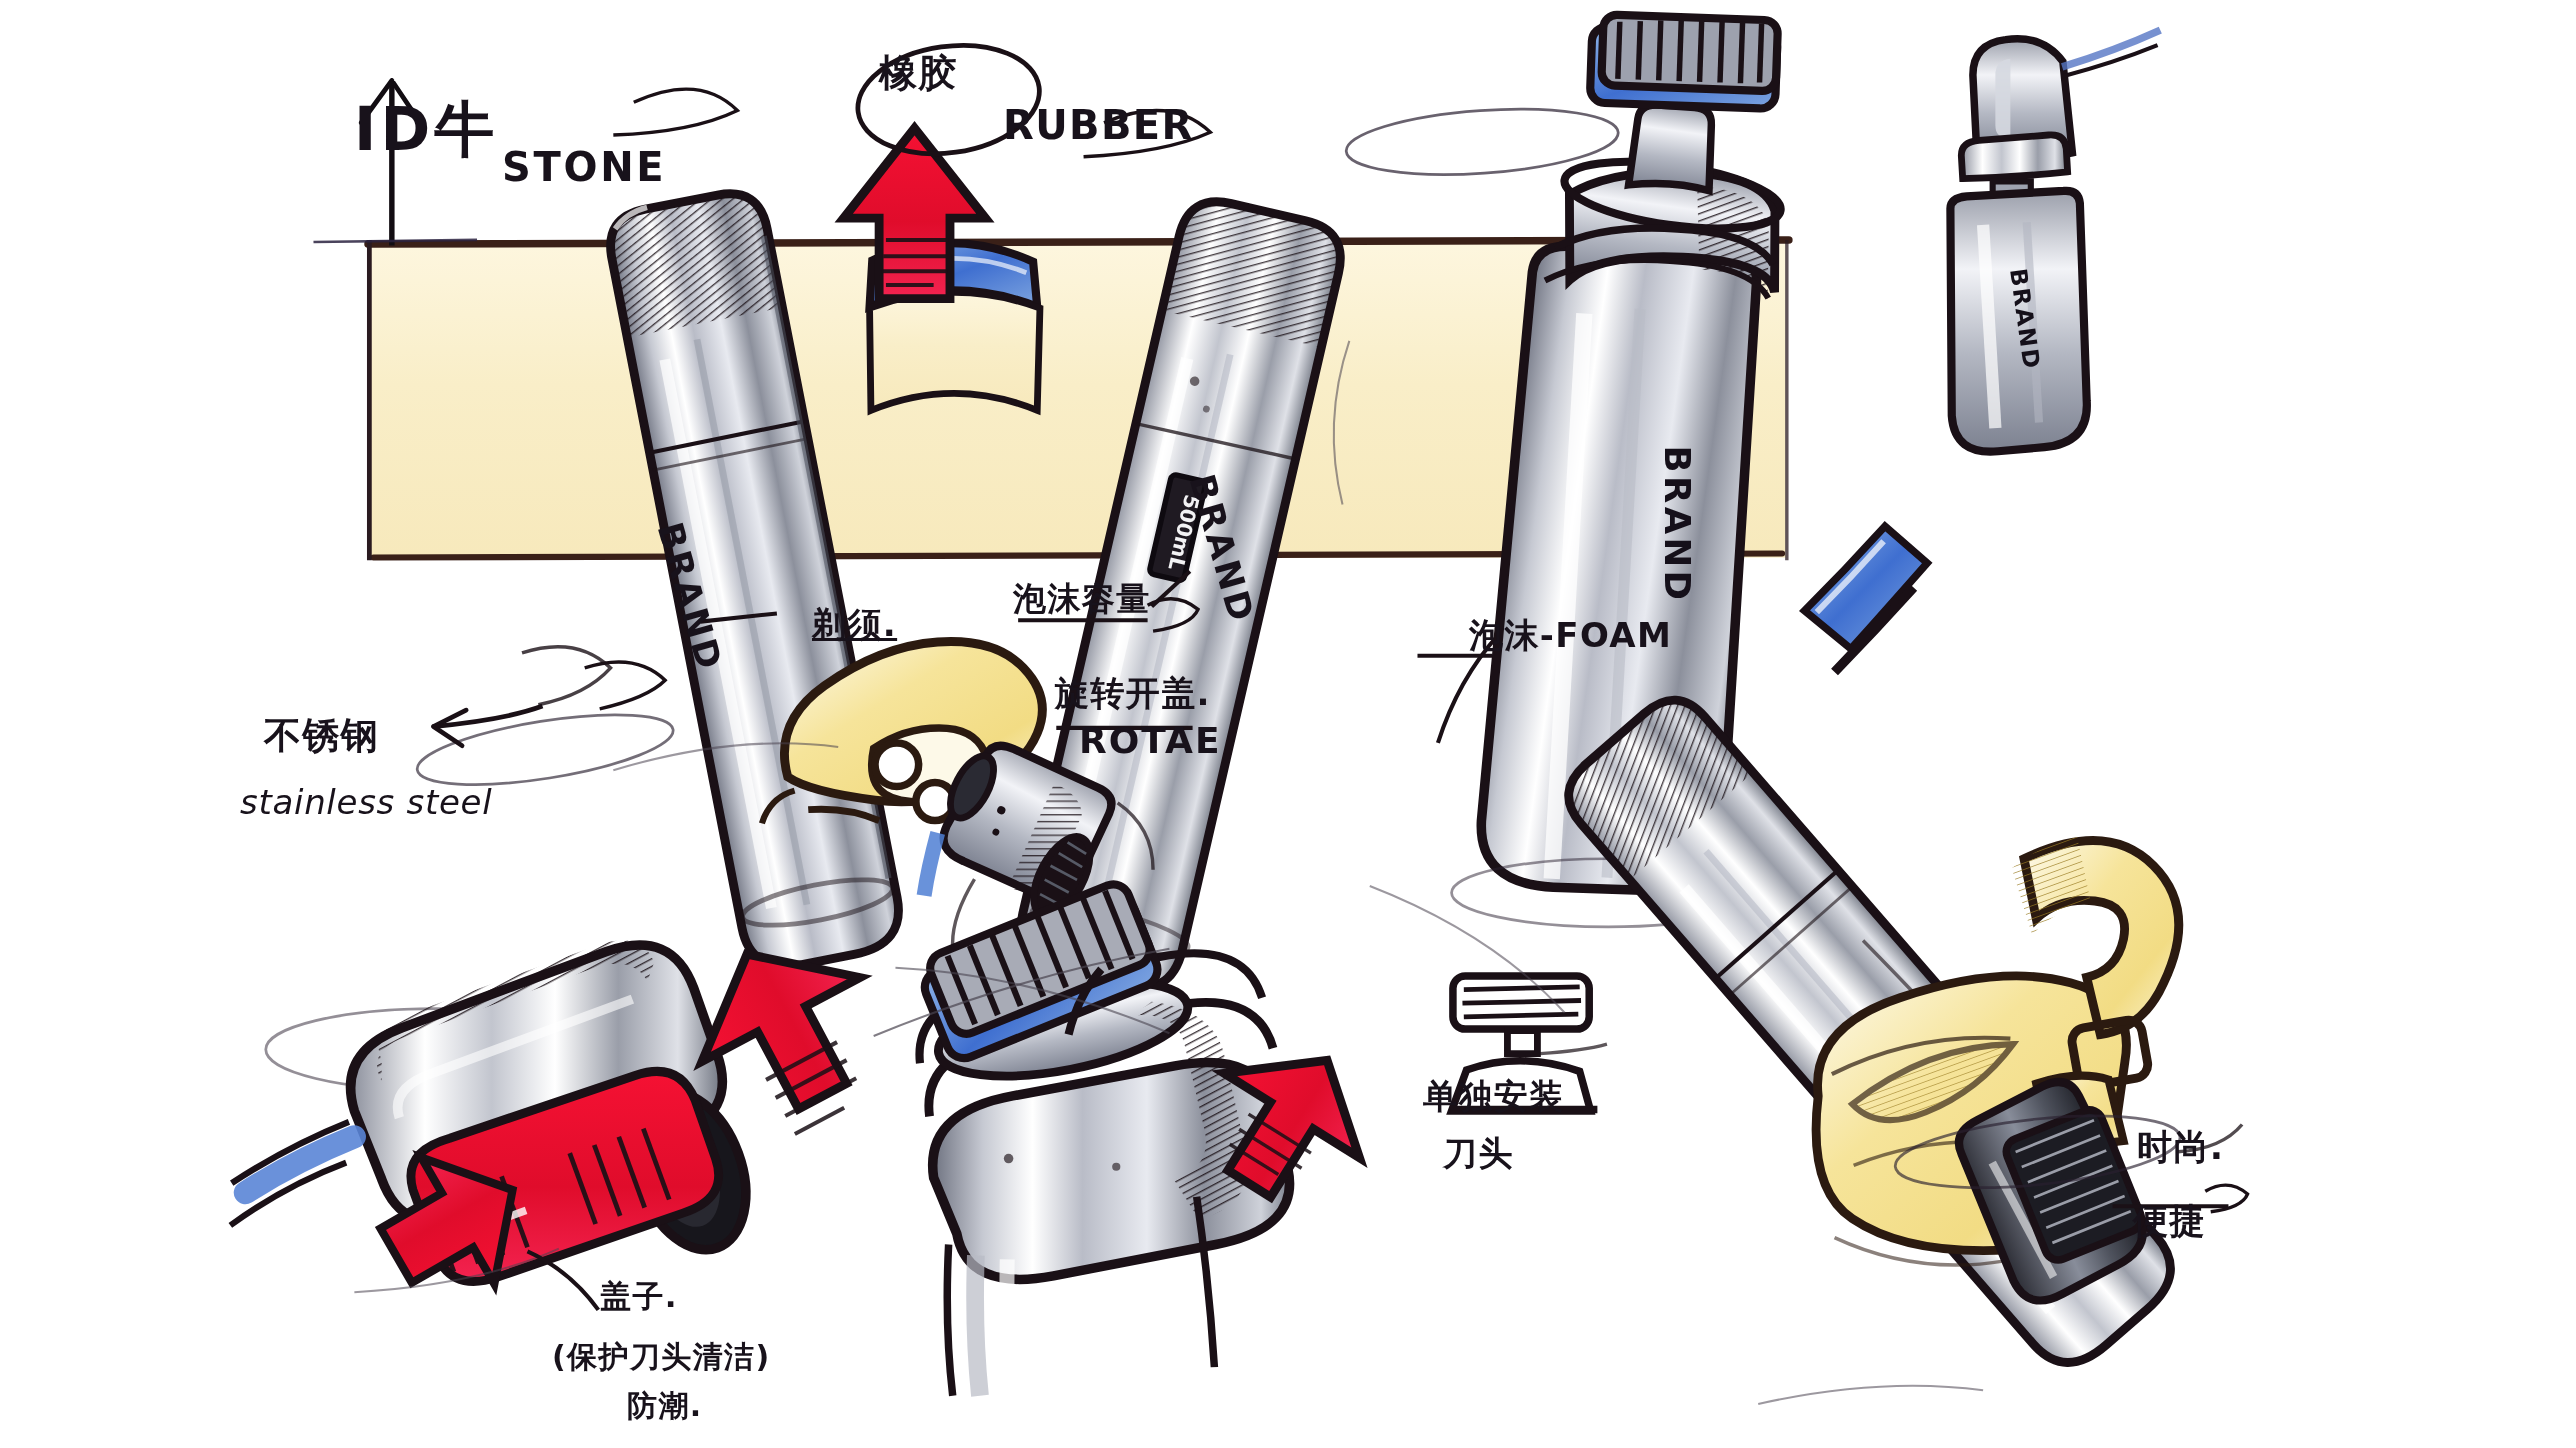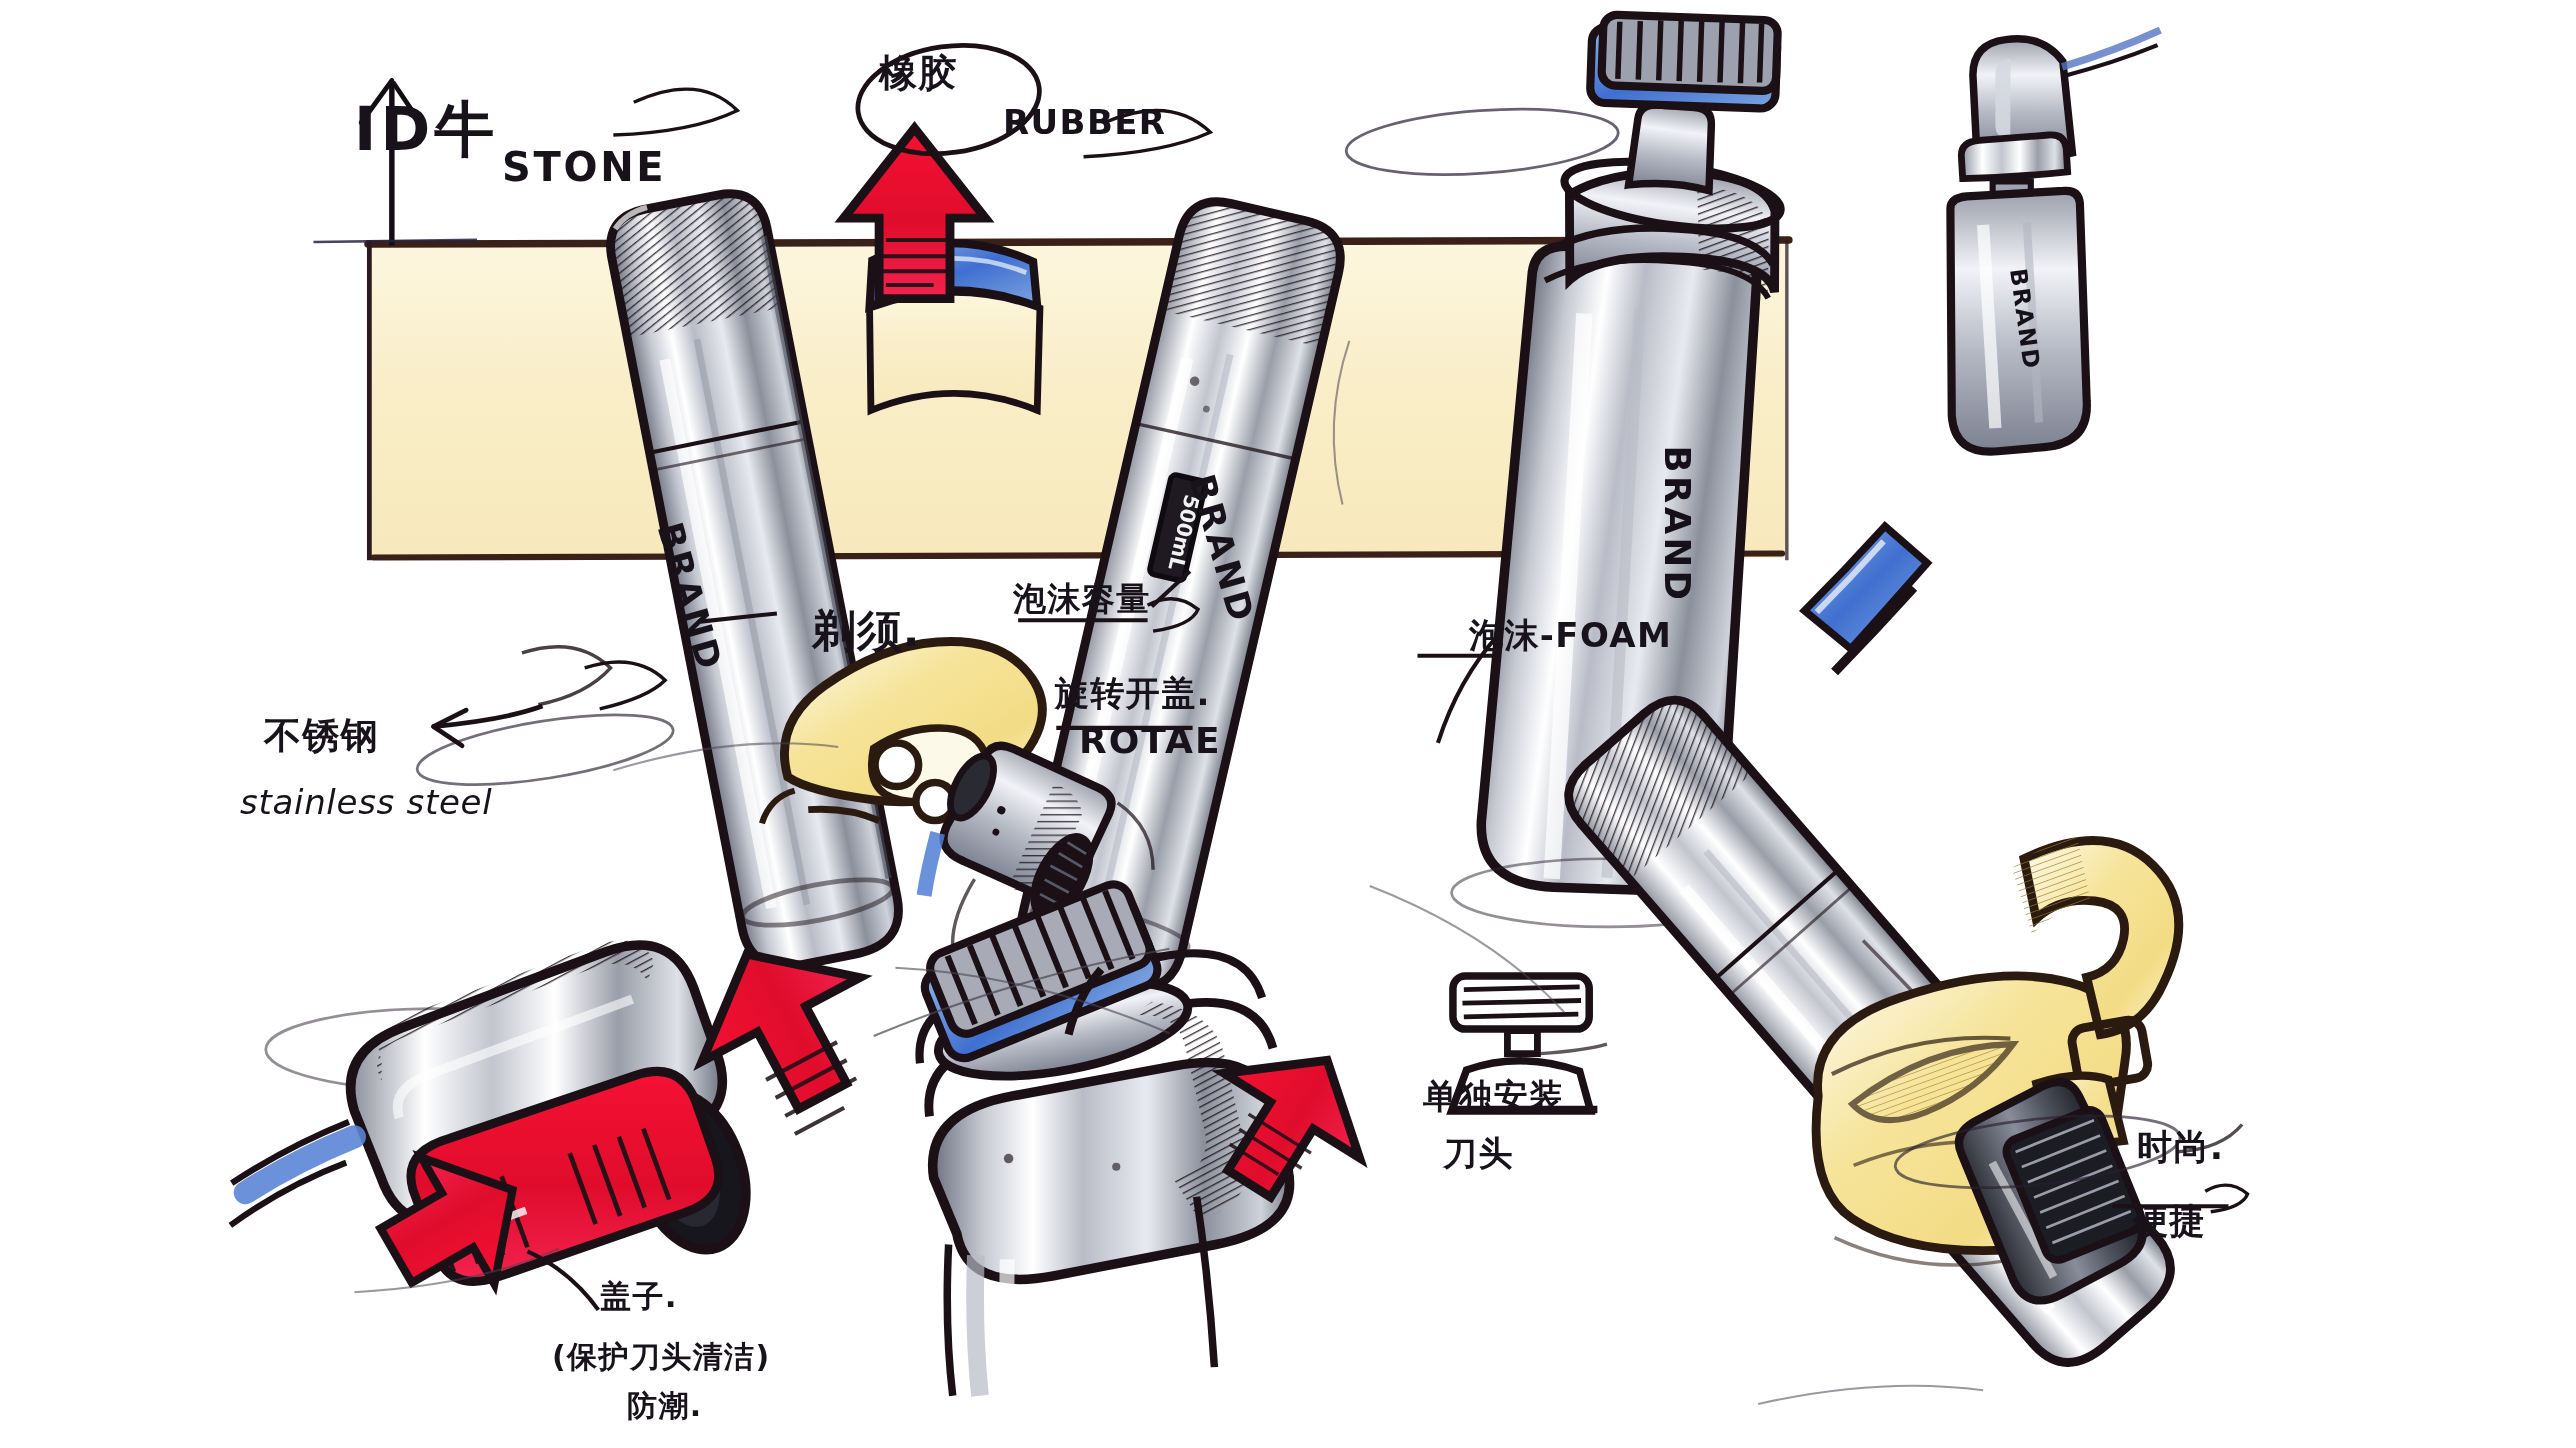--- a/index.html
+++ b/index.html
@@ -406,26 +406,26 @@
     <path d="M900 198 q116 -4 182 -36 q-56 -56 -152 -12"></path>
   </g>
 </svg>
 
 <div class="lbl hand marker" style="left:354px;top:90px;font-size:60px;letter-spacing:4.1px;">
   <span>ID</span><span class="cn">牛</span>
 </div>
 <div class="lbl hand" style="left:502px;top:108px;font-size:40px;letter-spacing:2.7px;margin-top:36px;">STONE</div>
 
 <div class="lbl cn" style="left:879px;top:48px;font-size:38px;">橡胶</div>
-<div class="lbl hand" style="left:1003px;top:102px;font-size:34px;letter-spacing:1.4px;text-align:center;">RUBBER</div>
+<div class="lbl hand" style="left:1003px;top:102px;font-size:40px;letter-spacing:1.4px;text-align:center;">RUBBER</div>
 
 <div class="lbl cn" style="left:264px;top:711px;font-size:37px;">不锈钢</div>
 <div class="lbl ital" style="left:240px;top:782px;font-size:34px;letter-spacing:0.7px;">stainless steel</div>
 
-<div class="lbl cn" style="left:812px;top:602px;font-size:44px;">剃须.</div>
+<div class="lbl cn" style="left:812px;top:602px;font-size:34px;text-decoration:underline;">剃须.</div>
 
 <div class="lbl cn" style="left:1013px;top:577px;font-size:33px;">泡沫容量</div>
 
 <div class="lbl cn" style="left:1055px;top:671px;font-size:34px;">旋转开盖.</div>
 <div class="lbl hand" style="left:1070px;top:720px;font-size:36px;letter-spacing:2px;margin-left:9px;">ROTAE</div>
 
 <div class="lbl cn" style="left:1469px;top:613px;font-size:34px;">泡沫-FOAM</div>
 
 <div class="lbl cn" style="left:1423px;top:1074px;font-size:34px;">单独安装</div>
 <div class="lbl cn" style="left:1443px;top:1131px;font-size:34px;">刀头</div>

